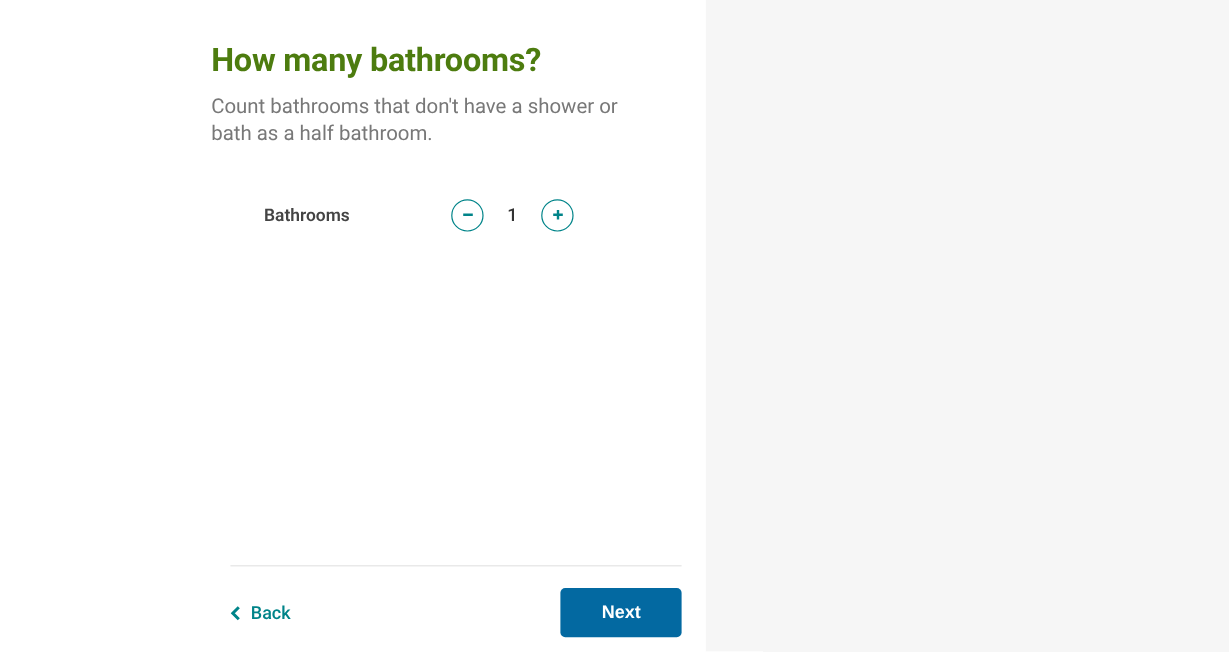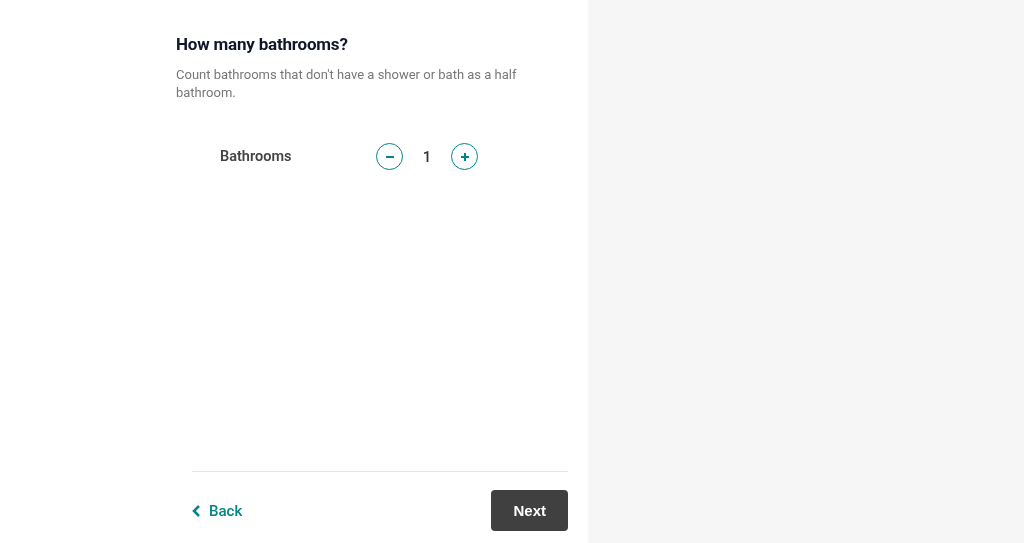--- a/index.html
+++ b/index.html
@@ -25,28 +25,28 @@
     .right-panel {
       flex: 1;
       height: 100%;
       background: #f6f6f6;
     }
     .content {
       padding: 34px 0 0 176px;
       width: 588px;
     }
     .page-title {
-      font-size: 17px;
+      font-size: 27px;
       font-weight: 700;
-      color: #0f172a;
+      color: #4d7c0f;
       margin-bottom: 12px;
       letter-spacing: -0.2px;
     }
     .page-subtitle {
-      font-size: 13px;
+      font-size: 17px;
       color: #787878;
       line-height: 1.35;
       max-width: 370px;
       margin-bottom: 42px;
     }
     .stepper-row {
       display: flex;
       align-items: center;
       width: 270px;
       margin-left: 44px;
@@ -115,27 +115,27 @@
       text-decoration: none;
     }
     .back-link svg {
       width: 10px;
       height: 14px;
       stroke: #008489;
       stroke-width: 2.5;
       fill: none;
     }
     .next-btn {
-      background: #404040;
+      background: #0369a1;
       color: #ffffff;
       border: none;
       border-radius: 4px;
       font-size: 15px;
       font-weight: 600;
-      padding: 12px 22px;
+      padding: 12px 34px;
       cursor: pointer;
       text-align: center;
     }
   </style>
 </head>
 <body>
 
 <div class="left-panel">
   <div class="content">
     <h1 class="page-title">How many bathrooms?</h1>

